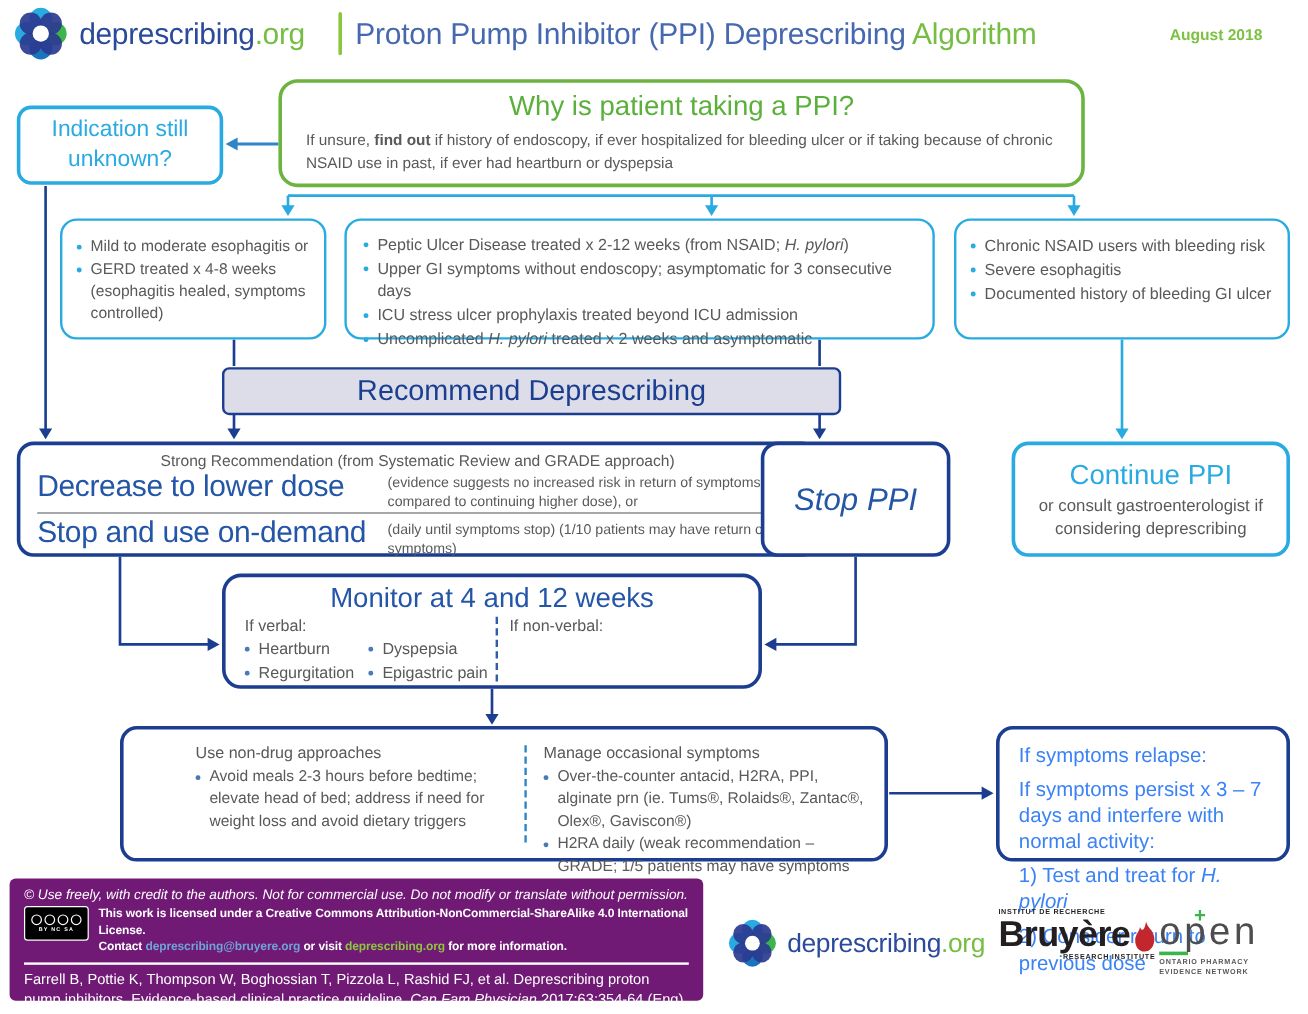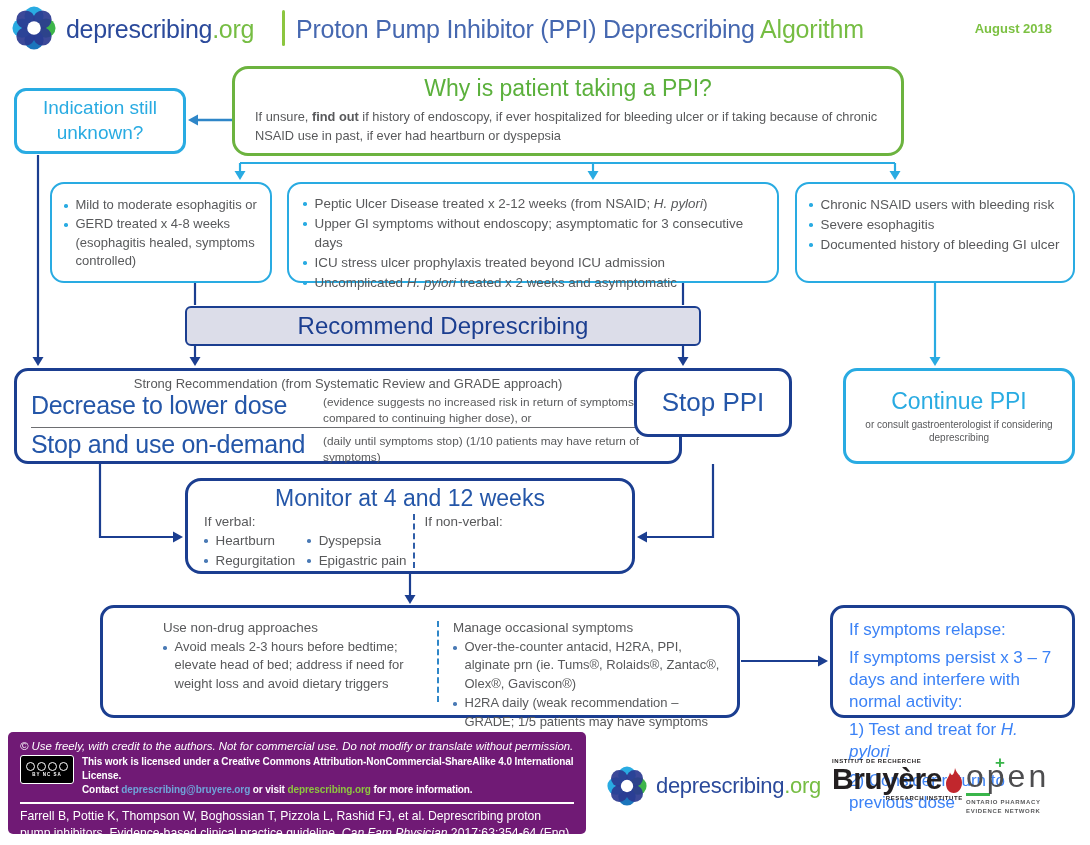--- a/index.html
+++ b/index.html
@@ -37,21 +37,21 @@
   
   .dec-header{text-align:center;font-size:13px;color:#58595b;margin-top:5px;}
   .dec-row{display:flex;align-items:flex-start;padding:0 14px;}
   .dec-label{flex:none;width:292px;font-size:25px;color:#2456a8;font-weight:500;letter-spacing:-0.3px;}
   .dec-note{flex:1;font-size:11.8px;line-height:1.32;color:#58595b;padding-top:4px;}
   .dec-divider{height:1px;background:#6d6e71;margin:1px 14px 2px;}
   
   .stop{display:flex;align-items:center;justify-content:center;font-size:26px;color:#2456a8;font-weight:500;}
   .continue{display:flex;flex-direction:column;align-items:center;justify-content:center;text-align:center;}
   .continue-title{font-size:23px;color:#29abe2;font-weight:500;}
-  .continue-note{font-size:10px;color:#58595b;width:196px;line-height:1.35;margin-top:3px;}
+  .continue-note{font-size:14px;color:#58595b;width:196px;line-height:1.35;margin-top:3px;}
   
   .mon-title{text-align:center;font-size:23px;color:#2456a8;font-weight:500;margin-top:4px;}
   .mon-cols{display:flex;padding:2px 8px 0 16px;}
   .mon-label{font-size:13.4px;color:#58595b;margin-bottom:1px;}
   .mon-sub{display:flex;gap:12px;}
   .mon-divider{border-left:2px dashed #2f5da8;margin:0 10px 0 6px;height:54px;}
   
   .split{display:flex;padding-left:42px;}
   .split-divider{border-left:2px dashed #2e86c8;margin:13px 0;}
   .sec-title{font-size:13.4px;color:#58595b;margin-bottom:3px;}
@@ -210,21 +210,21 @@
       <div class="dec-label">Decrease to lower dose</div>
       <div class="dec-note">(evidence suggests no increased risk in return of symptoms compared to continuing higher dose), or</div>
     </div>
     <div class="dec-divider"></div>
     <div class="dec-row">
       <div class="dec-label">Stop and use on-demand</div>
       <div class="dec-note">(daily until symptoms stop) (1/10 patients may have return of symptoms)</div>
     </div>
   </div>
 
-  <div class="box b-navy stop" style="left:634px;top:368px;width:158px;height:69px;">Stop PPI</div>
+  <div class="box b-navy stop" style="left:634px;top:368px;width:158px;height:96px;font-style:italic;">Stop PPI</div>
 
   <div class="box b-cyan continue" style="left:843px;top:368px;width:232px;height:96px;">
     <div class="continue-title">Continue PPI</div>
     <div class="continue-note">or consult gastroenterologist if considering deprescribing</div>
   </div>
 
   <div class="box b-navy" style="left:185px;top:478px;width:450px;height:96px;border-radius:16px;">
     <div class="mon-title">Monitor at 4 and 12 weeks</div>
     <div class="mon-cols">
       <div>

